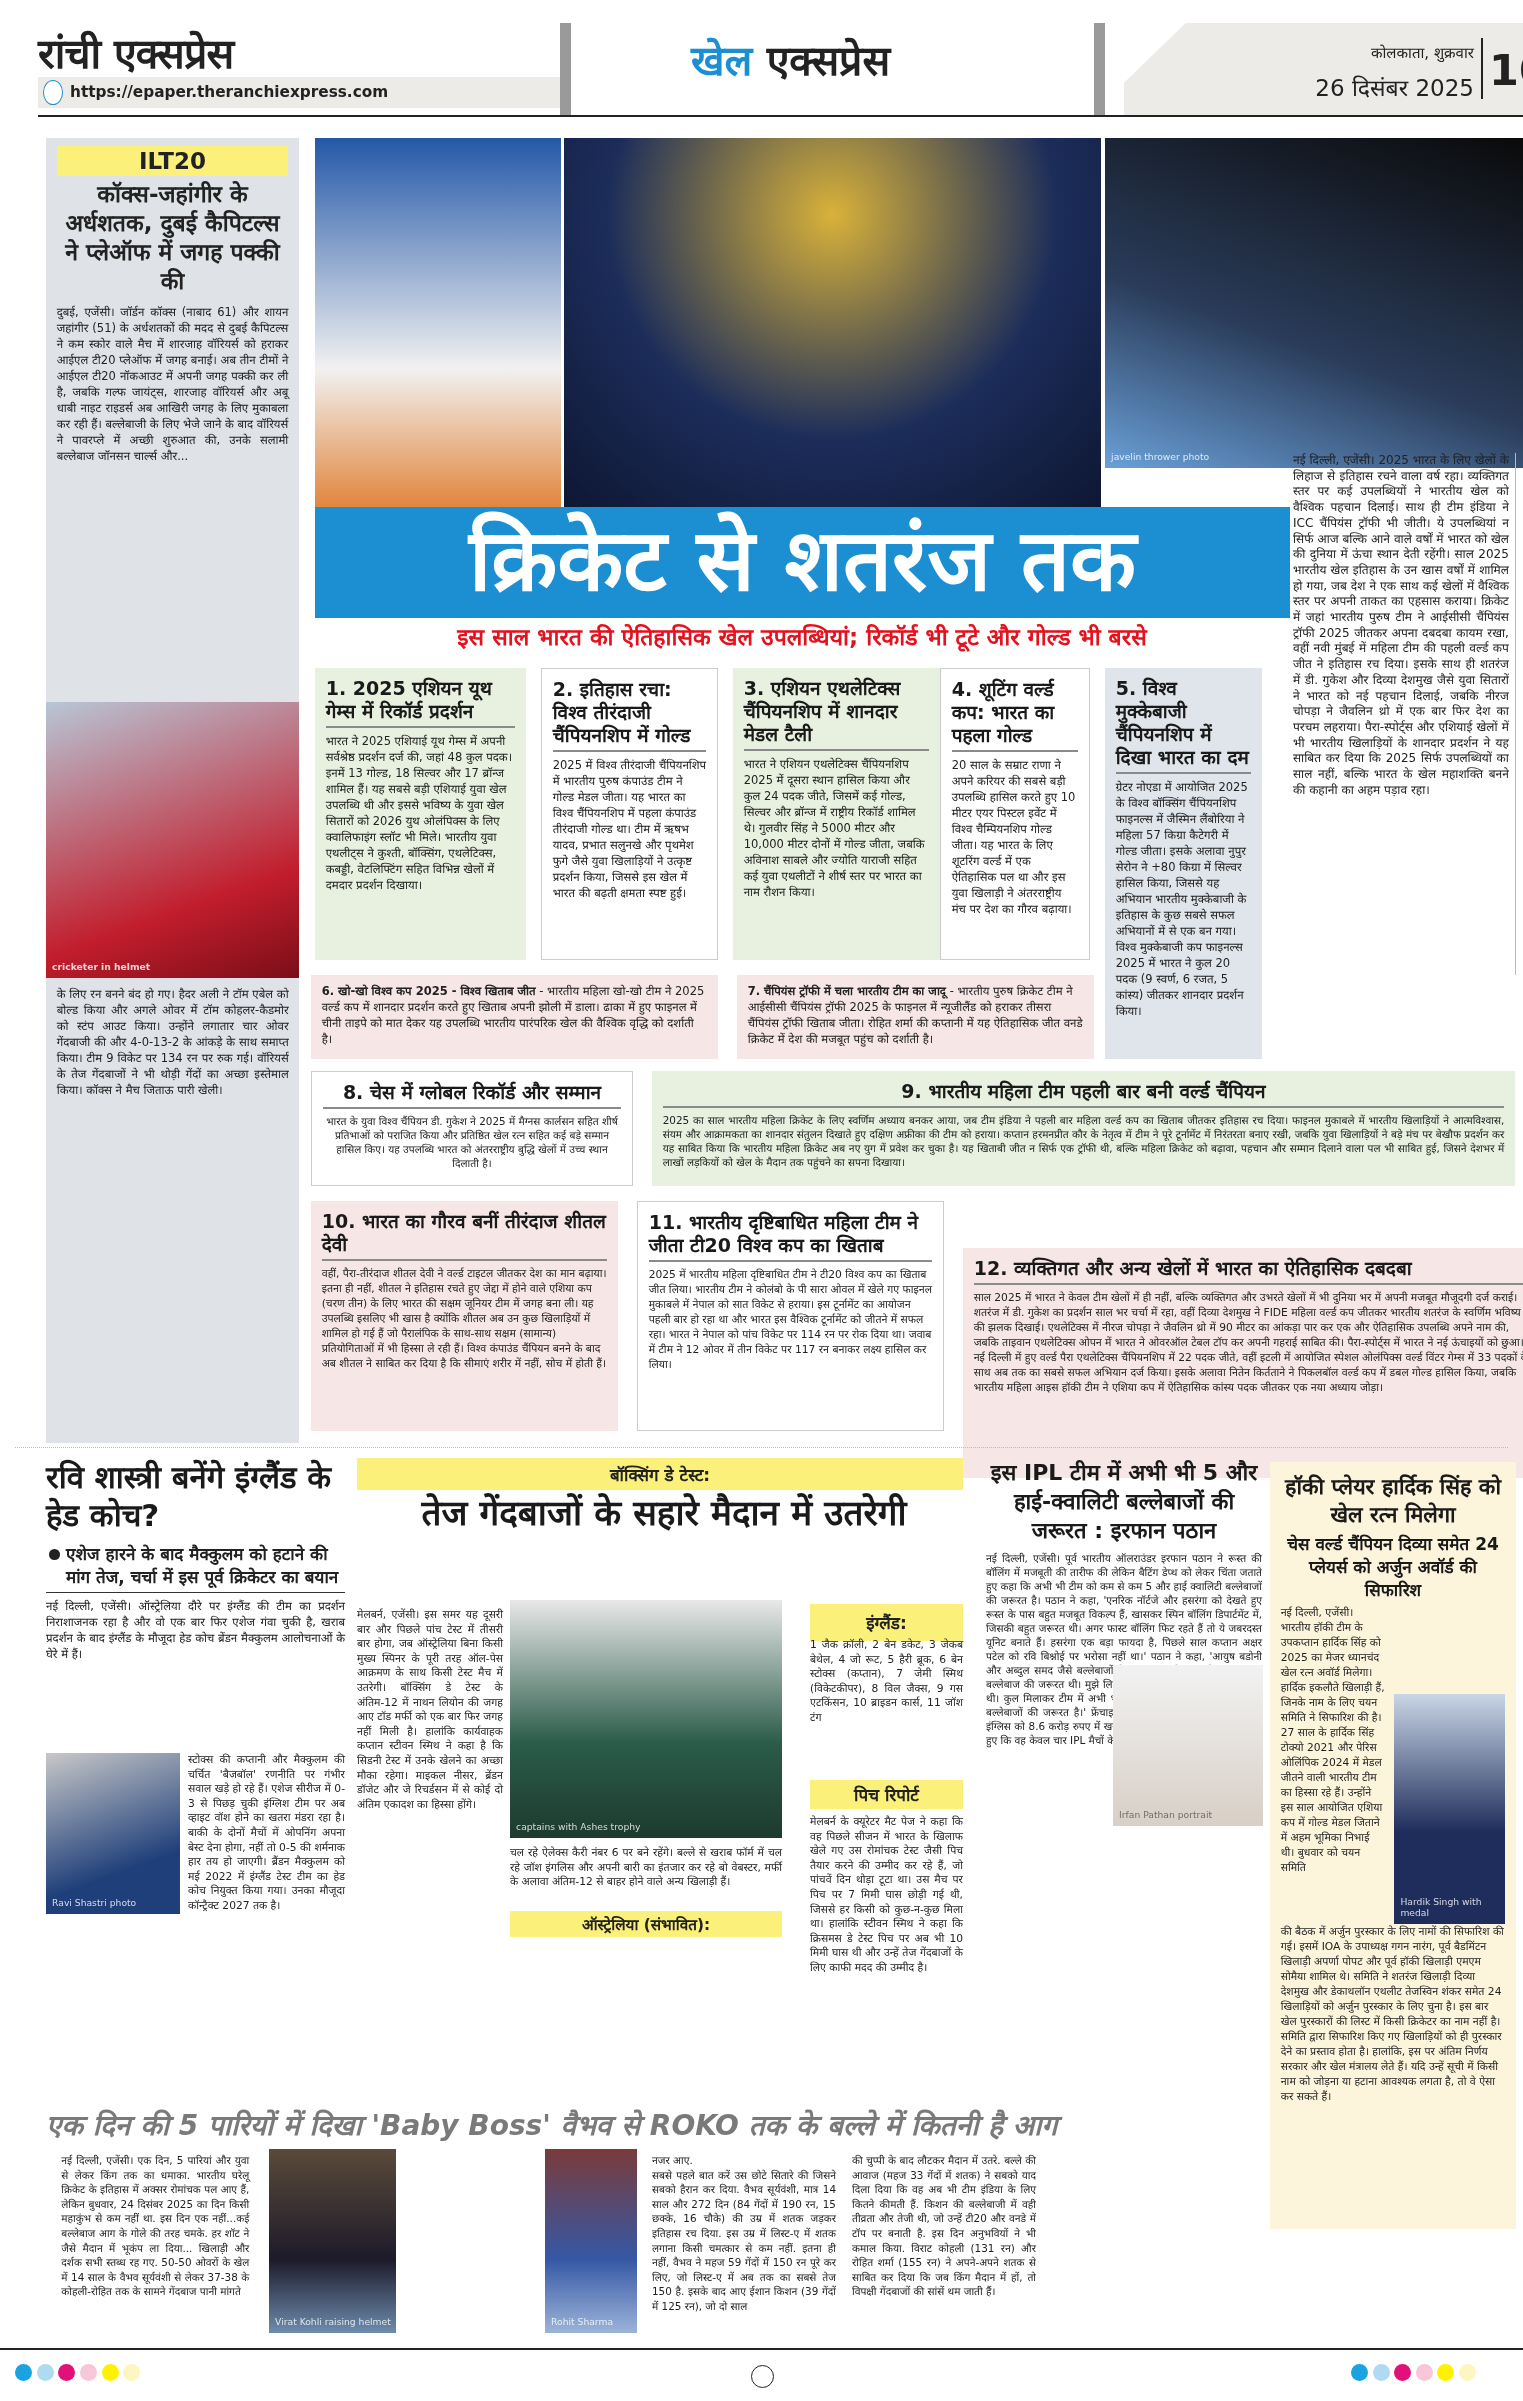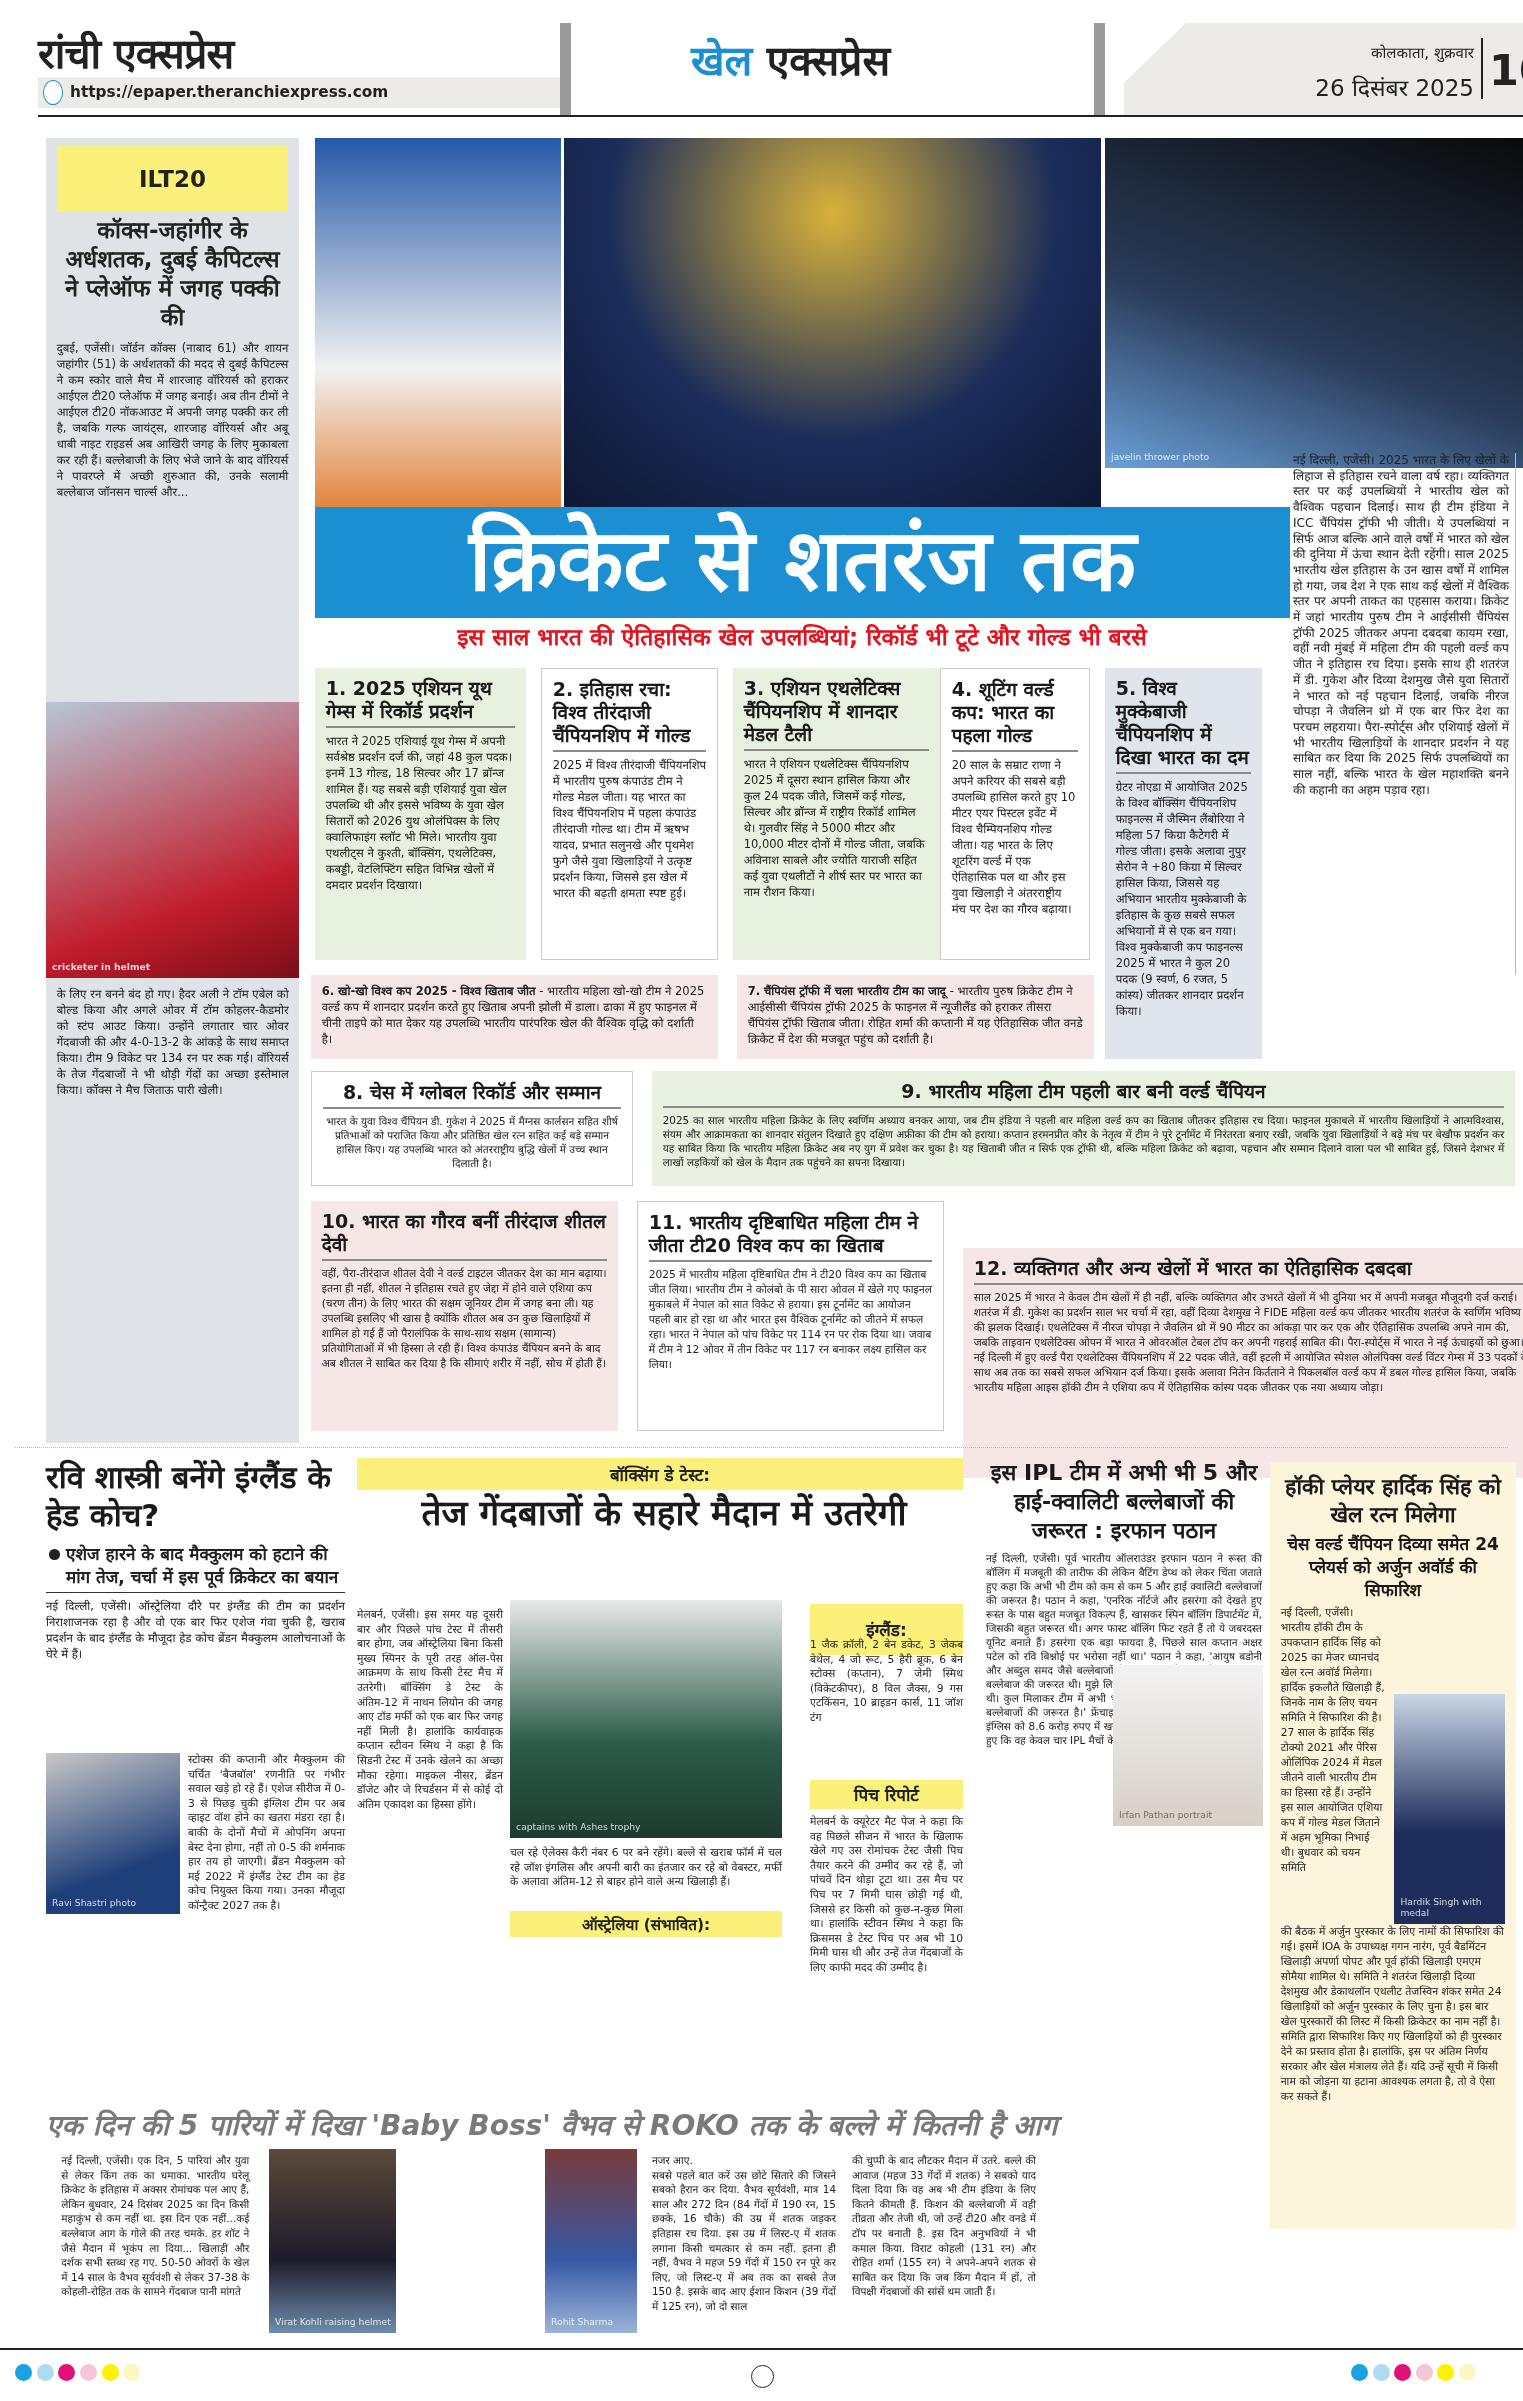--- a/index.html
+++ b/index.html
@@ -50,21 +50,21 @@
   <div class="abs hdr-band" style="left:1124px;top:23px;width:441px;height:92px;clip-path:polygon(14% 0,100% 0,100% 100%,0 100%,0 65%);">
   </div>
   <div class="abs date-place" style="left:1259px;top:42px;width:215px;">कोलकाता, शुक्रवार</div>
   <div class="abs date-big" style="left:1259px;top:71px;width:215px;">26 दिसंबर 2025</div>
   <div class="abs" style="left:1481px;top:38px;width:1.5px;height:61px;background:#222;"></div>
   <div class="abs pagenum" style="left:1489px;top:45px;">10</div>
   <div class="abs hline" style="left:38px;top:115px;width:1485px;"></div>
 </div>
 
 <div class="abs sidebar" style="left:46px;top:138px;width:253px;height:1305px;padding:7.7px 10.7px;">
-  <div class="tag-yellow" style="font-size:23px;padding:20px 0;margin-bottom:4.6px;">ILT20</div>
+  <div class="tag-yellow" style="font-size:23px;padding:2px 0;margin-bottom:4.6px;">ILT20</div>
   <div class="h-ilt">कॉक्स-जहांगीर के अर्धशतक, दुबई कैपिटल्स ने प्लेऑफ में जगह पक्की की</div>
   <p class="body" style="margin-top:7.7px;">दुबई, एजेंसी। जॉर्डन कॉक्स (नाबाद 61) और शायन जहांगीर (51) के अर्धशतकों की मदद से दुबई कैपिटल्स ने कम स्कोर वाले मैच में शारजाह वॉरियर्स को हराकर आईएल टी20 प्लेऑफ में जगह बनाई। अब तीन टीमों ने आईएल टी20 नॉकआउट में अपनी जगह पक्की कर ली है, जबकि गल्फ जायंट्स, शारजाह वॉरियर्स और अबू धाबी नाइट राइडर्स अब आखिरी जगह के लिए मुकाबला कर रही हैं। बल्लेबाजी के लिए भेजे जाने के बाद वॉरियर्स ने पावरप्ले में अच्छी शुरुआत की, उनके सलामी बल्लेबाज जॉनसन चार्ल्स और...</p>
   <div class="abs photo" style="left:0;top:564px;width:253px;height:276px;background:linear-gradient(160deg,#b8c6d6,#c21d2c 70%,#7a0e18);font-weight:bold;">
       <span>cricketer in helmet</span>
     </div>
   <p class="body abs" style="left:10.7px;top:848px;width:232px;">के लिए रन बनने बंद हो गए। हैदर अली ने टॉम एबेल को बोल्ड किया और अगले ओवर में टॉम कोहलर-कैडमोर को स्टंप आउट किया। उन्होंने लगातार चार ओवर गेंदबाजी की और 4-0-13-2 के आंकड़े के साथ समाप्त किया। टीम 9 विकेट पर 134 रन पर रुक गई। वॉरियर्स के तेज गेंदबाजों ने भी थोड़ी गेंदों का अच्छा इस्तेमाल किया। कॉक्स ने मैच जिताऊ पारी खेली।</p>
 </div>
 
 <div class="abs photo" style="left:315px;top:138px;width:246px;height:384px;background:linear-gradient(180deg,#2458a8,#f1f1f1 60%,#e07a2a);">
     <span>female athlete photo</span>
@@ -150,21 +150,21 @@
 
 <div class="abs" style="left:357px;top:1458px;width:614px;height:629px;">
   <div class="tag-yellow" style="font-size:17px;padding:4.6px 0;width:606px;">बॉक्सिंग डे टेस्ट:</div>
   <div class="h-big" style="font-size:35px;line-height:46px;text-align:center;">तेज गेंदबाजों के सहारे मैदान में उतरेगी</div>
   <p class="body abs" style="left:0;top:150px;width:146px;font-size:10.7px;line-height:14.6px;">मेलबर्न, एजेंसी। इस समर यह दूसरी बार और पिछले पांच टेस्ट में तीसरी बार होगा, जब ऑस्ट्रेलिया बिना किसी मुख्य स्पिनर के पूरी तरह ऑल-पेस आक्रमण के साथ किसी टेस्ट मैच में उतरेगी। बॉक्सिंग डे टेस्ट के अंतिम-12 में नाथन लियोन की जगह आए टॉड मर्फी को एक बार फिर जगह नहीं मिली है। हालांकि कार्यवाहक कप्तान स्टीवन स्मिथ ने कहा है कि सिडनी टेस्ट में उनके खेलने का अच्छा मौका रहेगा। माइकल नीसर, ब्रेंडन डॉजेट और जे रिचर्डसन में से कोई दो अंतिम एकादश का हिस्सा होंगे।</p>
   <div class="abs photo" style="left:153px;top:142px;width:272px;height:238px;background:linear-gradient(180deg,#e8e8e8,#2b5c4a 60%,#1d3a2f);">
       <span>captains with Ashes trophy</span>
     </div>
   <p class="body abs" style="left:153px;top:388px;width:272px;font-size:10.7px;line-height:14.6px;">चल रहे ऐलेक्स कैरी नंबर 6 पर बने रहेंगे। बल्ले से खराब फॉर्म में चल रहे जॉश इंगलिस और अपनी बारी का इंतजार कर रहे बो वेबस्टर, मर्फी के अलावा अंतिम-12 से बाहर होने वाले अन्य खिलाड़ी हैं।</p>
   <div class="abs tag-yellow" style="left:153px;top:453px;width:272px;font-size:15.3px;padding:3.1px 0;">ऑस्ट्रेलिया (संभावित):</div>
-  <div class="abs tag-yellow" style="left:453px;top:146px;width:153px;font-size:17px;padding:14px 0;">इंग्लैंड:</div>
+  <div class="abs tag-yellow" style="left:453px;top:146px;width:153px;font-size:17px;padding:7px 0;">इंग्लैंड:</div>
   <p class="body abs" style="left:453px;top:180px;width:153px;font-size:10.7px;line-height:14.6px;">1 जैक क्रॉली, 2 बेन डकेट, 3 जेकब बेथेल, 4 जो रूट, 5 हैरी ब्रूक, 6 बेन स्टोक्स (कप्तान), 7 जेमी स्मिथ (विकेटकीपर), 8 विल जैक्स, 9 गस एटकिंसन, 10 ब्राइडन कार्स, 11 जॉश टंग</p>
   <div class="abs tag-yellow" style="left:453px;top:322px;width:153px;font-size:17px;padding:3.1px 0;">पिच रिपोर्ट</div>
   <p class="body abs" style="left:453px;top:357px;width:153px;font-size:10.7px;line-height:14.6px;">मेलबर्न के क्यूरेटर मैट पेज ने कहा कि वह पिछले सीजन में भारत के खिलाफ खेले गए उस रोमांचक टेस्ट जैसी पिच तैयार करने की उम्मीद कर रहे हैं, जो पांचवें दिन थोड़ा टूटा था। उस मैच पर पिच पर 7 मिमी घास छोड़ी गई थी, जिससे हर किसी को कुछ-न-कुछ मिला था। हालांकि स्टीवन स्मिथ ने कहा कि क्रिसमस डे टेस्ट पिच पर अब भी 10 मिमी घास थी और उन्हें तेज गेंदबाजों के लिए काफी मदद की उम्मीद है।</p>
 </div>
 
 <div class="abs" style="left:986px;top:1458px;width:276px;height:629px;">
   <div class="h-big" style="font-size:22px;line-height:29px;text-align:center;">इस IPL टीम में अभी भी 5 और हाई-क्वालिटी बल्लेबाजों की जरूरत : इरफान पठान</div>
   <div class="abs photo" style="left:127px;top:207px;width:150px;height:161px;background:linear-gradient(180deg,#f2f2f2,#d8cfc6);">
       <span style="color:#555">Irfan Pathan portrait</span>
     </div>

